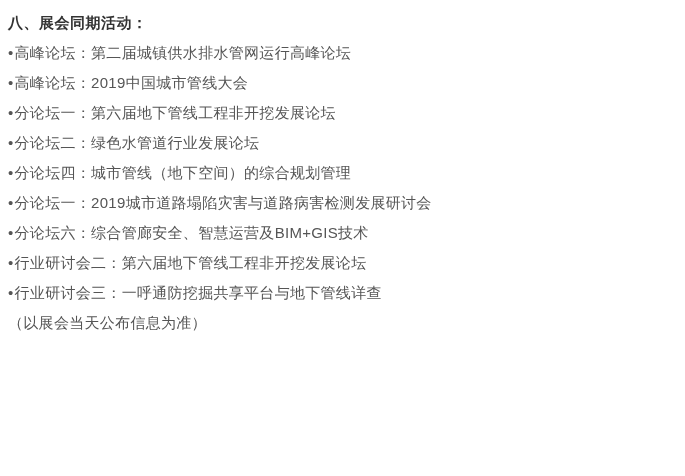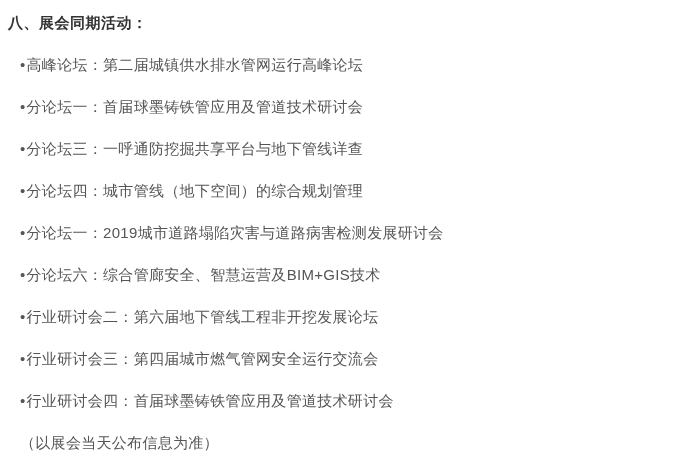--- a/index.html
+++ b/index.html
@@ -18,21 +18,21 @@
   }
   .heading {
     margin: 0;
     font-size: 15px;
     font-weight: bold;
     line-height: 30px;
     color: #333333;
     letter-spacing: 0.5px;
   }
   .item, .footnote {
-    margin: 12px;
+    margin: 0;
     font-size: 15px;
     font-weight: normal;
     line-height: 30px;
     color: #555555;
     letter-spacing: 0.3px;
     white-space: nowrap;
   }
   .bullet {
     display: inline-block;
     margin-right: 1px;
@@ -41,35 +41,35 @@
 </style>
 </head>
 <body>
 
 <div class="content">
 
   <p class="heading">八、展会同期活动：</p>
 
   <p class="item"><span class="bullet">•</span><span>高峰论坛：第二届城镇供水排水管网运行高峰论坛</span></p>
 
+  <p class="item"><span class="bullet">•</span><span>高峰论坛：2019中国城市管线大会</span></p>
 
-  <p class="item"><span class="bullet">•</span><span>分论坛一：首届球墨铸铁管应用及管道技术研讨会</span></p>
+  <p class="item"><span class="bullet">•</span><span>分论坛一：第六届地下管线工程非开挖发展论坛</span></p>
 
+  <p class="item"><span class="bullet">•</span><span>分论坛二：绿色水管道行业发展论坛</span></p>
 
-  <p class="item"><span class="bullet">•</span><span>分论坛三：一呼通防挖掘共享平台与地下管线详查</span></p>
 
   <p class="item"><span class="bullet">•</span><span>分论坛四：城市管线（地下空间）的综合规划管理</span></p>
 
   <p class="item"><span class="bullet">•</span><span>分论坛一：2019城市道路塌陷灾害与道路病害检测发展研讨会</span></p>
 
   <p class="item"><span class="bullet">•</span><span>分论坛六：综合管廊安全、智慧运营及BIM+GIS技术</span></p>
 
 
   <p class="item"><span class="bullet">•</span><span>行业研讨会二：第六届地下管线工程非开挖发展论坛</span></p>
 
-  <p class="item"><span class="bullet">•</span><span>行业研讨会三：第四届城市燃气管网安全运行交流会</span></p>
+  <p class="item"><span class="bullet">•</span><span>行业研讨会三：一呼通防挖掘共享平台与地下管线详查</span></p>
 
-  <p class="item"><span class="bullet">•</span><span>行业研讨会四：首届球墨铸铁管应用及管道技术研讨会</span></p>
 
 
   <p class="footnote">（以展会当天公布信息为准）</p>
 
 </div>
 
 </body></html>

